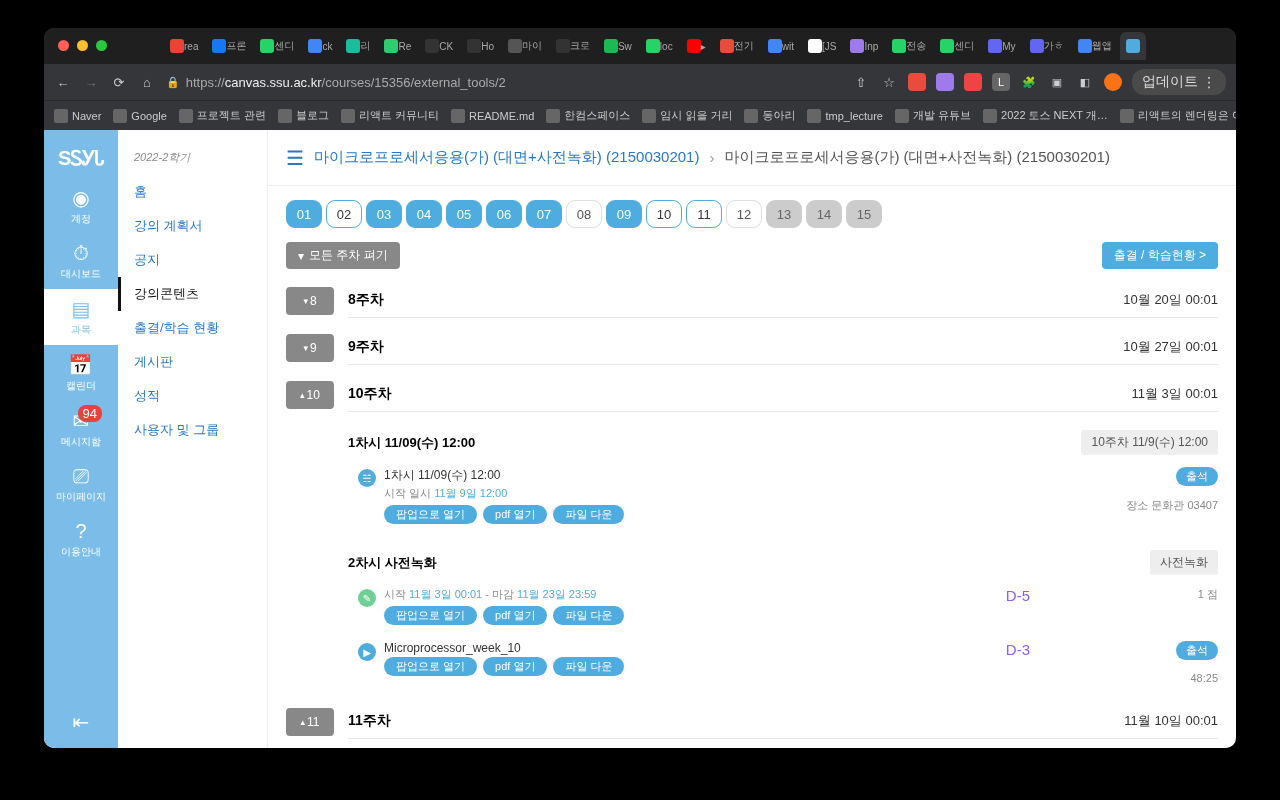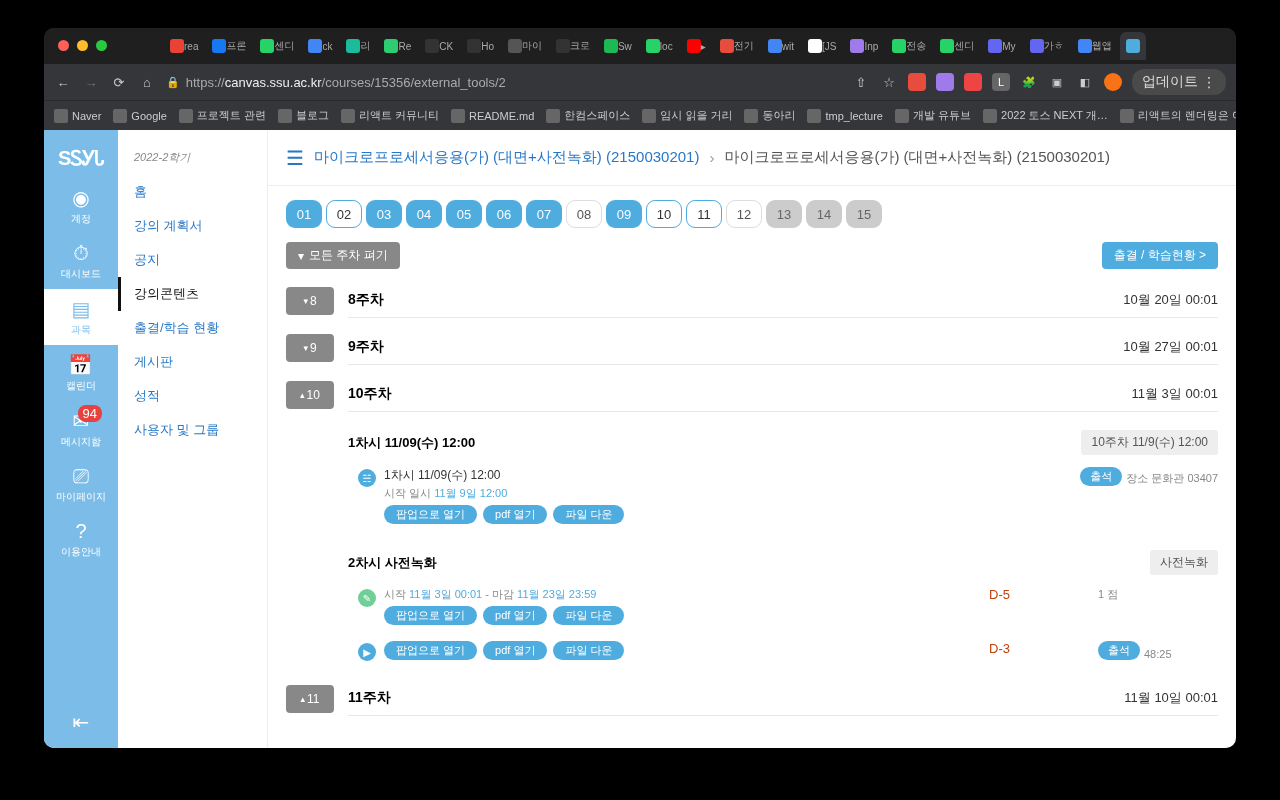--- a/index.html
+++ b/index.html
@@ -67,23 +67,23 @@
 .item .iic { width: 18px; height: 18px; border-radius: 50%; display: flex; align-items: center; justify-content: center; font-size: 10px; color: #fff; margin-top: 2px; }
 .iic.lec { background: #4eacde; }
 .iic.doc { background: #6fcf97; }
 .iic.vid { background: #4eacde; }
 .item-body { flex: 1; }
 .item-title { color: #333; margin-bottom: 2px; }
 .item-meta { color: #888; font-size: 11px; margin-bottom: 4px; }
 .item-meta .lnk { color: #4eacde; }
 .pills { display: flex; gap: 6px; }
 .pill { background: #4eacde; color: #fff; padding: 2px 12px; border-radius: 10px; font-size: 11px; }
-.item-right { display: flex; align-items: flex-end; gap: 4px; font-size: 11px; color: #888; min-width: 120px; }
+.item-right { display: flex; flex-direction: column; align-items: flex-end; gap: 12px; font-size: 11px; color: #888; min-width: 120px; }
 .att-pill { background: #4eacde; color: #fff; padding: 2px 10px; border-radius: 10px; font-size: 11px; }
-.dday { color: #c2410c; font-size: 13px; margin-right: 80px; }
+.dday { color: #8b5cf6; font-size: 15px; margin-right: 60px; }
 </style>
 </head>
 <body>
 
 <div class="window">
   <div class="traffic">
     <span class="tred"></span>
       <span class="tyel"></span>
       <span class="tgrn"></span>
   </div>
@@ -421,20 +421,21 @@
               </div>
             </div>
             <span class="dday">D-5</span>
             <div class="item-right">
                 <span>1 점</span>
               </div>
           </div>
           <div class="item">
             <div class="iic vid">▶</div>
             <div class="item-body">
+              <div class="item-title">Microprocessor_week_10</div>
               <div class="pills">
                 <span class="pill">팝업으로 열기</span>
                 <span class="pill">pdf 열기</span>
                 <span class="pill">파일 다운</span>
               </div>
             </div>
             <span class="dday">D-3</span>
             <div class="item-right">
                 <span class="att-pill">출석</span>
                 <span>48:25</span>

